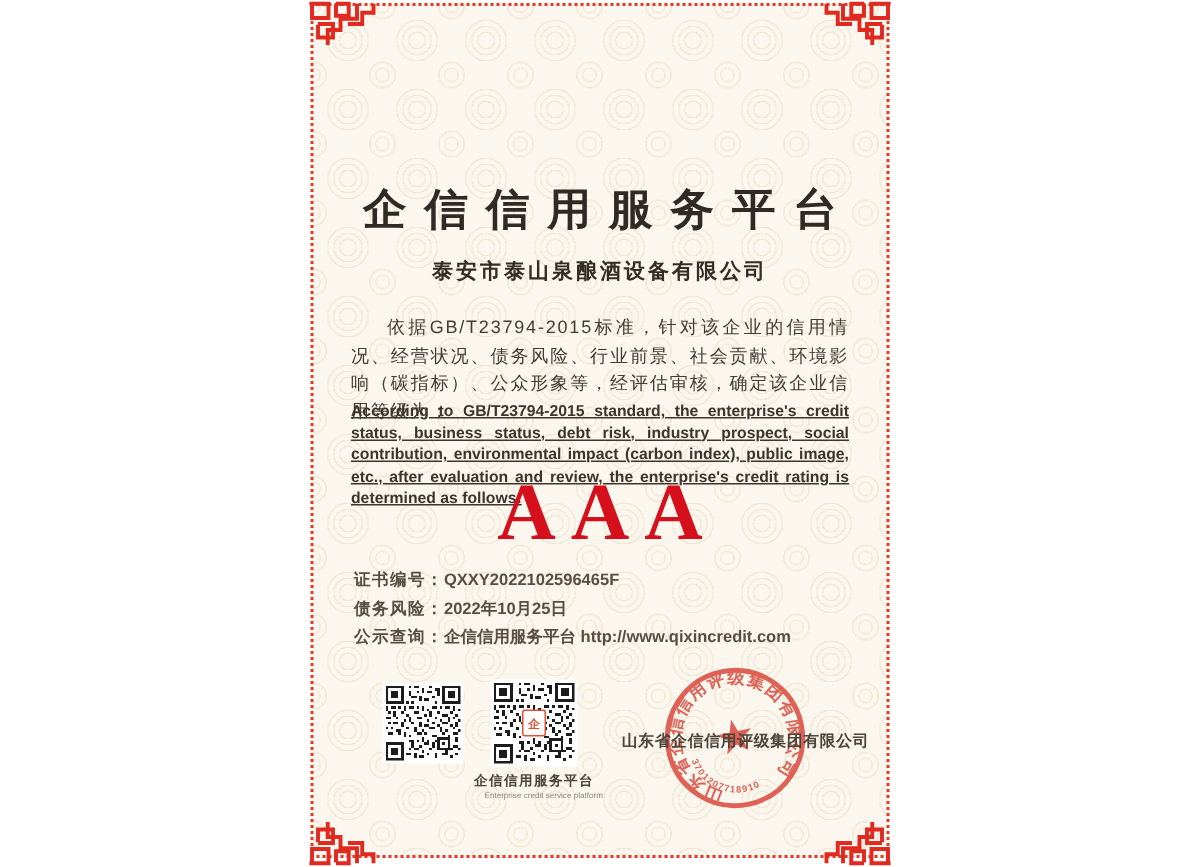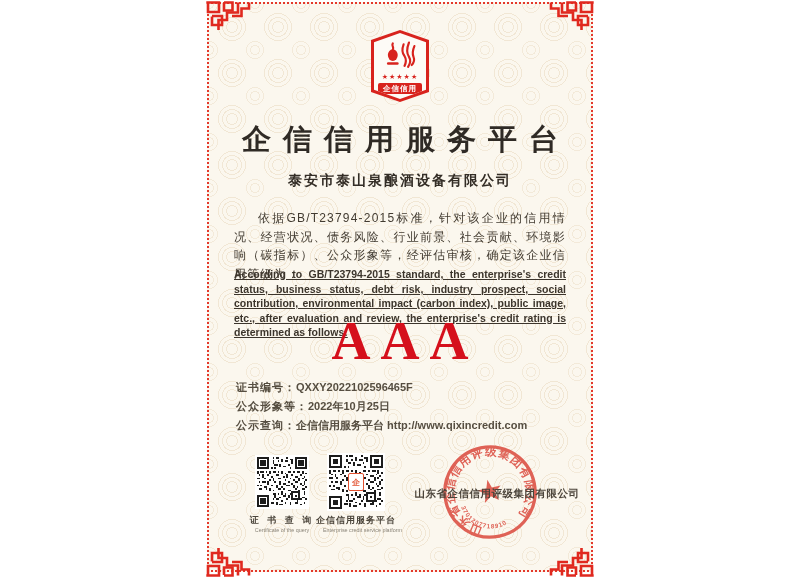--- a/index.html
+++ b/index.html
@@ -100,48 +100,30 @@
   <svg class="fret br" viewBox="0 0 46 42">
     <g fill="none" stroke="#e0291f" stroke-width="2.6">
       <path d="M1.3 2.5 H14 V12 H3 V3"></path>
       <path d="M19 2.5 H27.5 V10.5 H19 V3"></path>
       <path d="M7 16 H17 V25 H7 V16.5"></path>
       <path d="M33 2.5 V12.5 H22 V20 H13.5 V30"></path>
       <path d="M44 2.5 V8.5 H36.5 V16 H27"></path>
     </g>
   </svg>
 
-  <div class="badge">
-    <div class="badge-inner">
-      <svg class="badge-emblem" width="36" height="32" viewBox="0 0 40 34">
-        <g stroke="#d8231d" fill="none" stroke-width="2.4" stroke-linecap="round">
-          <path d="M12 3 c-2 3 2 4 0 7"></path>
-          <path d="M24 4 q-3 8 1 13 q3 5 0 11"></path>
-          <path d="M30 2 q-4 10 0 16 q3 5 -1 11"></path>
-          <path d="M36 6 q-3 7 -1 12 q2 5 -2 9"></path>
-        </g>
-        <g fill="#d8231d">
-          <ellipse cx="12" cy="16" rx="5.5" ry="6.5"></ellipse>
-          <rect x="5.5" y="24" width="13" height="2.6" rx="1.3"></rect>
-        </g>
-      </svg>
-      <div class="badge-stars">★★★★★</div>
-      <div class="badge-banner">企信信用</div>
-    </div>
-  </div>
 
   <div class="title">企信信用服务平台</div>
   <div class="company">泰安市泰山泉酿酒设备有限公司</div>
   <div class="para-zh">依据GB/T23794-2015标准，针对该企业的信用情况、经营状况、债务风险、行业前景、社会贡献、环境影响（碳指标）、公众形象等，经评估审核，确定该企业信用等级为：</div>
   <div class="para-en">According to GB/T23794-2015 standard, the enterprise's credit status, business status, debt risk, industry prospect, social contribution, environmental impact (carbon index), public image, etc., after evaluation and review, the enterprise's credit rating is determined as follows:</div>
   <div class="rating">AAA</div>
 
   <div class="details">
     <div class="detail-row"><span class="lbl">证书编号：</span><span class="val">QXXY2022102596465F</span></div>
-    <div class="detail-row"><span class="lbl">公众形象等：</span><span class="val">2022年10月25日</span></div>
+    <div class="detail-row"><span class="lbl">债务风险：</span><span class="val">2022年10月25日</span></div>
     <div class="detail-row"><span class="lbl">公示查询：</span><span class="val">企信信用服务平台 http://www.qixincredit.com</span></div>
   </div>
 
   <div class="qr q1">
     <svg viewBox="0 0 29 29" shape-rendering="crispEdges">
       <rect x="0" y="0" width="29" height="29" fill="#fff"></rect>
       <g fill="#1c1c1c">
         <rect x="0" y="0" width="7" height="7"></rect>
           <rect x="22" y="0" width="7" height="7"></rect>
           <rect x="0" y="22" width="7" height="7"></rect>
@@ -182,24 +164,20 @@
           <rect x="2" y="24" width="3" height="3"></rect>
         <rect x="20" y="20" width="5" height="5"></rect>
       </g>
       <rect x="21" y="21" width="3" height="3" fill="#fff"></rect>
       <rect x="22" y="22" width="1" height="1" fill="#1c1c1c"></rect>
       <path fill="#1c1c1c" d="M9 0h1v1h-1zM11 0h2v1h-2zM14 1h1v2h-1zM17 0h1v1h-1zM19 1h2v1h-2zM9 2h1v2h-1zM12 2h1v1h-1zM16 2h2v1h-2zM20 2h1v2h-1zM10 4h2v1h-2zM13 4h1v2h-1zM15 5h2v1h-2zM18 4h1v1h-1zM8 6h1v1h-1zM10 6h1v1h-1zM19 6h1v1h-1zM0 8h1v2h-1zM2 8h2v1h-2zM5 8h1v1h-1zM7 8h1v2h-1zM9 8h2v1h-2zM12 8h1v1h-1zM14 8h1v2h-1zM16 9h1v1h-1zM18 8h2v1h-2zM21 8h1v1h-1zM23 8h2v1h-2zM26 8h1v2h-1zM28 9h1v1h-1zM1 10h1v1h-1zM3 10h1v2h-1zM6 10h1v1h-1zM8 11h1v1h-1zM11 10h2v1h-2zM15 11h1v1h-1zM17 10h1v2h-1zM20 10h1v1h-1zM22 11h2v1h-2zM25 10h1v1h-1zM27 11h1v1h-1zM0 12h2v1h-2zM4 12h1v1h-1zM7 13h1v1h-1zM9 12h1v2h-1zM12 12h2v1h-2zM16 13h1v1h-1zM19 12h1v1h-1zM21 13h1v1h-1zM24 12h1v2h-1zM26 12h1v1h-1zM28 13h1v1h-1zM1 14h1v1h-1zM3 14h2v1h-2zM6 14h1v2h-1zM10 14h1v1h-1zM13 14h1v2h-1zM15 15h2v1h-2zM18 14h1v1h-1zM20 15h1v1h-1zM22 14h2v1h-2zM25 15h1v1h-1zM27 14h1v2h-1zM0 16h1v1h-1zM2 16h1v1h-1zM4 17h2v1h-2zM8 16h1v1h-1zM11 16h1v2h-1zM14 17h1v1h-1zM17 16h2v1h-2zM21 16h1v2h-1zM23 17h1v1h-1zM26 16h1v1h-1zM28 17h1v1h-1zM1 18h2v1h-2zM5 18h1v1h-1zM7 18h1v2h-1zM9 19h1v1h-1zM12 18h2v1h-2zM15 18h1v1h-1zM18 19h2v1h-2zM22 18h1v1h-1zM24 19h1v1h-1zM26 18h2v1h-2zM9 21h2v1h-2zM12 21h1v1h-1zM14 20h1v2h-1zM16 21h1v1h-1zM19 21h1v1h-1zM27 20h1v2h-1zM10 22h1v2h-1zM13 23h1v1h-1zM15 22h2v1h-2zM18 22h1v2h-1zM26 23h2v1h-2zM9 24h1v1h-1zM11 24h2v1h-2zM14 25h1v1h-1zM17 24h1v1h-1zM20 24h2v1h-2zM23 25h1v1h-1zM25 24h1v1h-1zM28 24h1v1h-1zM8 26h2v1h-2zM11 26h1v2h-1zM13 27h2v1h-2zM16 26h1v1h-1zM19 26h1v2h-1zM22 26h2v1h-2zM25 27h1v1h-1zM27 26h1v1h-1z"></path>
     </svg>
     <div class="qr-logo">企</div>
   </div>
 
-  <div class="qr-cap c1">
-    <div class="cap-zh">证 书 查 询</div>
-    <div class="cap-en">Certificate of the query</div>
-  </div>
   <div class="qr-cap c2">
     <div class="cap-zh">企信信用服务平台</div>
     <div class="cap-en">Enterprise credit service platform</div>
   </div>
 
   <svg class="seal" viewBox="0 0 100 100">
     <defs>
       <path id="ringPath" d="M50 88 A38 38 0 1 1 50.01 88"></path>
       <path id="numPath" d="M17 55 A33 33 0 0 0 83 55"></path>
     </defs>

